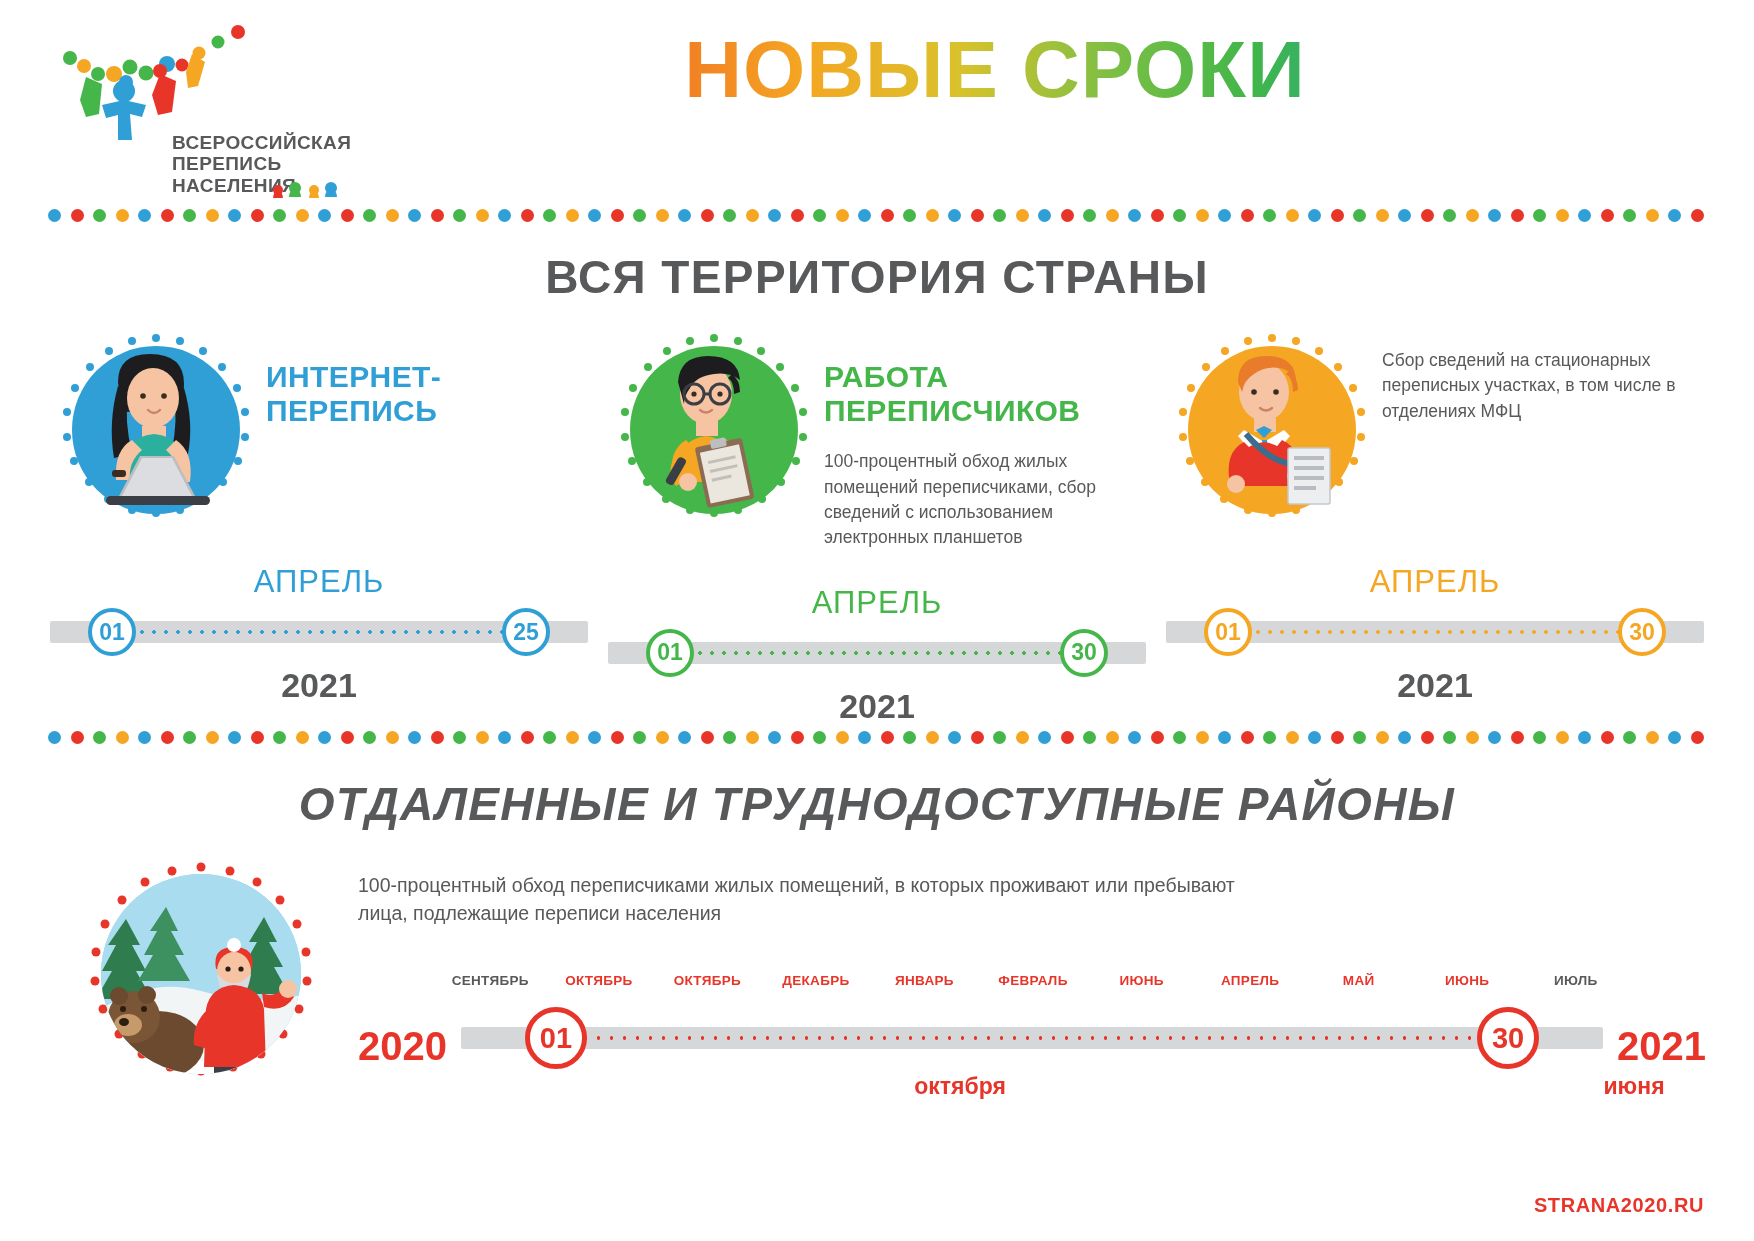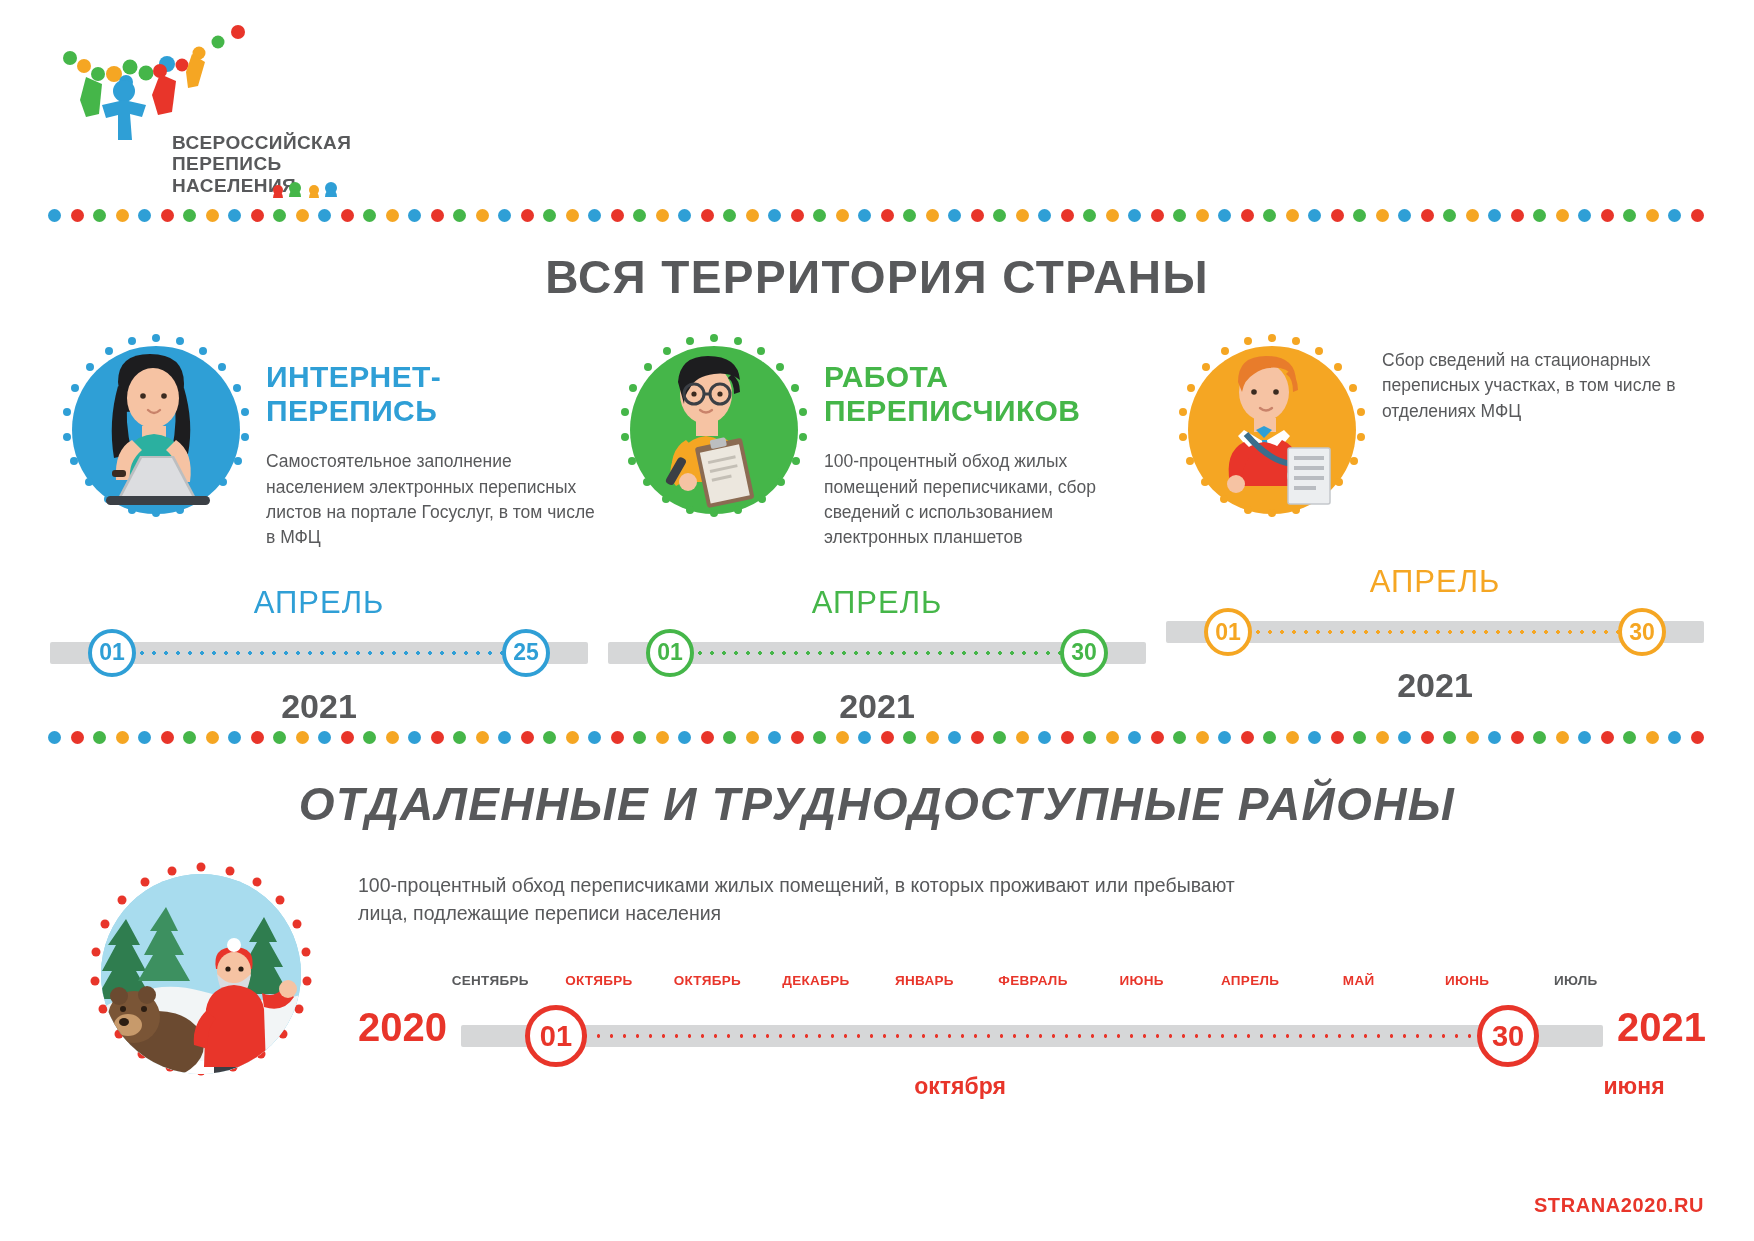--- a/index.html
+++ b/index.html
@@ -114,21 +114,21 @@
   .months {
     position: absolute; left: 78px; right: 76px; top: 0;
     display: flex; height: 24px;
   }
   .months span {
     flex: 1 1 0; text-align: center; font-size: 13.5px; font-weight: bold;
     letter-spacing: 0.3px; color: #e8352a;
   }
   .months span.gray { color: #58595b; }
 
-  .big-bar-row { position: absolute; left: 0; right: 0; top: 32px; height: 64px; display: flex; align-items: flex-start; }
+  .big-bar-row { position: absolute; left: 0; right: 0; top: 32px; height: 64px; display: flex; align-items: flex-end; }
   .big-year { font-size: 40px; font-weight: bold; color: #e8352a; flex: 0 0 auto; }
   .big-track { position: relative; flex: 1 1 auto; height: 62px; margin: 0 14px; }
   .big-bar {
     position: absolute; left: 0; right: 0; top: 20px; height: 22px;
     background: #d6d7d8; border-radius: 2px;
   }
   .big-dash {
     position: absolute; left: 92px; right: 92px; top: 29px; height: 4px;
     color: #e8352a;
     background-image: radial-gradient(circle, currentColor 1.7px, transparent 1.9px);
@@ -191,20 +191,21 @@
       <circle cx="25" cy="6" r="6" fill="#45b649"></circle>
         <path d="M19 15 a6 8 0 0 1 12 0 z" fill="#45b649"></path>
       <circle cx="44" cy="8" r="5" fill="#f5a623"></circle>
         <path d="M39 16 a5 7 0 0 1 10 0 z" fill="#f5a623"></path>
       <circle cx="61" cy="6" r="6" fill="#2f9fd6"></circle>
         <path d="M55 15 a6 8 0 0 1 12 0 z" fill="#2f9fd6"></path>
     </svg>
   </div>
 
   <div class="title-wrap">
+    <div class="main-title">НОВЫЕ СРОКИ</div>
   </div>
 </div>
 
 <div class="dot-divider" id="divider-top">
     <i style="background: rgb(47, 159, 214);"></i>
     <i style="background: rgb(232, 53, 42);"></i>
     <i style="background: rgb(69, 182, 73);"></i>
     <i style="background: rgb(245, 166, 35);"></i>
     <i style="background: rgb(47, 159, 214);"></i>
     <i style="background: rgb(232, 53, 42);"></i>
@@ -323,21 +324,20 @@
           <path d="M60 150 q-2-30 16-40 l10 10 q-14 12 -12 30 z" fill="#f6c3a3"></path>
           <path d="M134 152 q4-30 -14-42 l-10 10 q14 12 12 32 z" fill="#f6c3a3"></path>
           <rect x="56" y="140" width="14" height="7" rx="3" fill="#3b2b20"></rect>
           <path d="M62 168 l22-42 h34 l22 42 z" fill="#bcbec0"></path>
           <path d="M66 166 l20-38 h30 l20 38 z" fill="#dcdde0"></path>
           <rect x="50" y="166" width="104" height="9" rx="4.5" fill="#3b3f45"></rect>
         </svg>
       </div>
       <div class="col-text">
         <div class="col-head c-blue">ИНТЕРНЕТ-<br>ПЕРЕПИСЬ</div>
-        <div class="col-body">Самостоятельное заполнение населением электронных переписных листов на портале Госуслуг, в том числе в МФЦ</div>
       </div>
     </div>
 
     <div class="tl" style="color:#2f9fd6;">
       <div class="tl-month c-blue">АПРЕЛЬ</div>
       <div class="tl-bar-wrap">
         <div class="tl-bar"></div>
         <div class="tl-dashline"></div>
         <div class="tl-node left">01</div>
         <div class="tl-node right">25</div>

